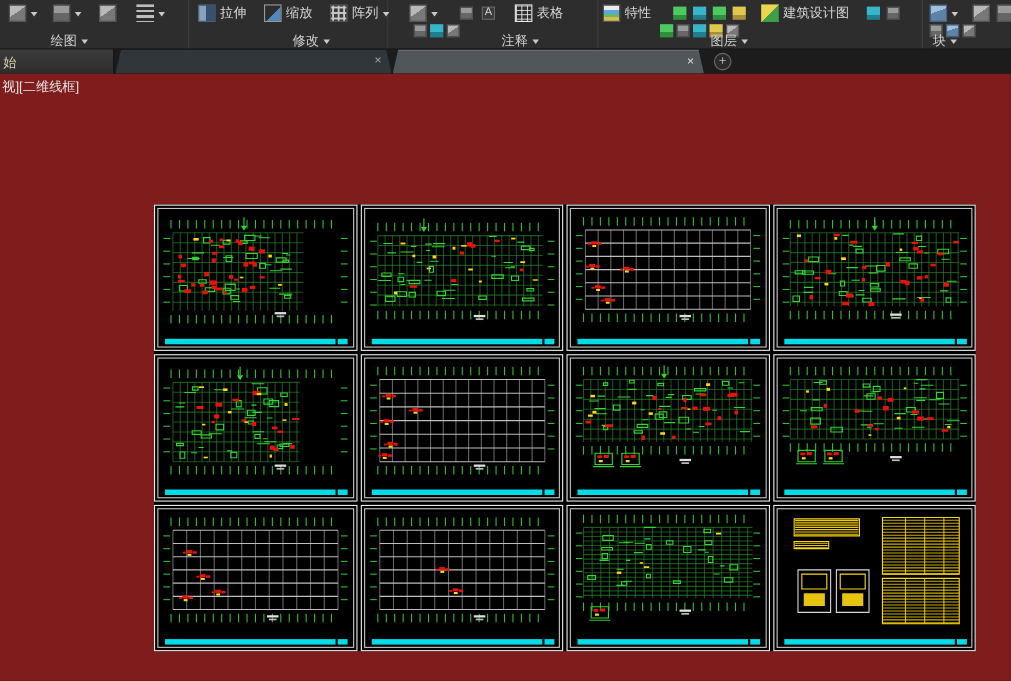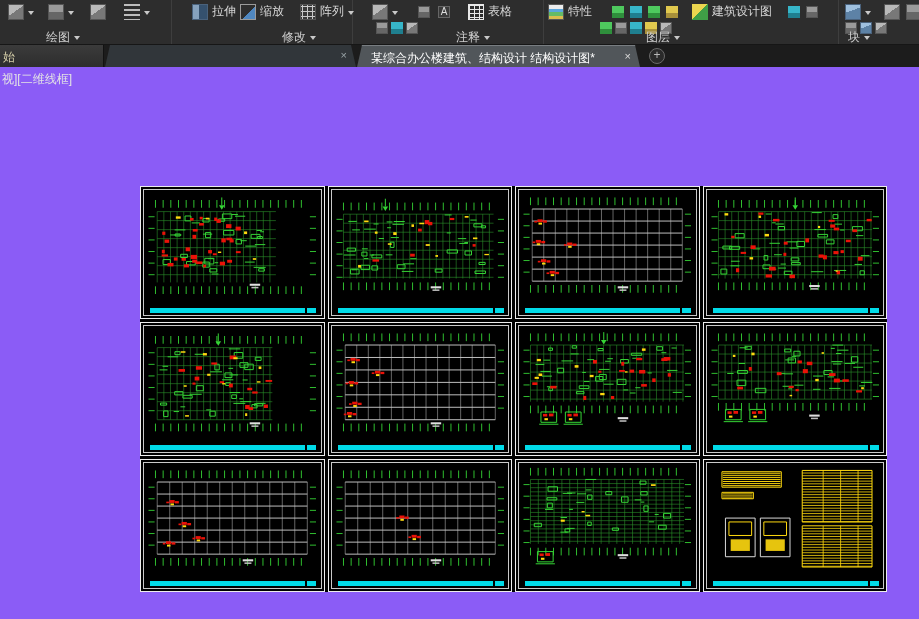--- a/index.html
+++ b/index.html
@@ -36,21 +36,21 @@
   .tabbar{position:absolute;top:45px;left:0;right:0;height:22px;background:#1c1c1c}
   .ftab{position:absolute;top:0;height:22px;font-size:12px;overflow:hidden;white-space:nowrap;cursor:default}
   .tab-start{left:0;width:104px;background:linear-gradient(#3b3b3b,#2d2d2d);border-right:1px solid #121212;color:#d6cfa9;padding:4px 6px 0 3px}
   .tab-idle{left:105px;width:251px;background:#31363a;color:#b9c5c9;padding:4px 20px 0 12px;clip-path:polygon(0 100%,5px 0,calc(100% - 5px) 0,100% 100%)}
   .tab-active{left:357px;width:283px;background:#51565a;color:#fff;padding:4px 20px 0 14px;clip-path:polygon(0 100%,5px 0,calc(100% - 5px) 0,100% 100%);border-top:1px solid #787d81}
   .tclose{position:absolute;right:9px;top:4px;font-size:11px;color:#9aa4a8}
   .tab-active .tclose{color:#dcdcdc}
   .newtab{position:absolute;left:649px;top:3px;width:16px;height:16px;border-radius:50%;background:#2a2a2a;border:1px solid #6a6a6a;color:#b9b9b9;font-size:12px;line-height:13px;text-align:center;cursor:default}
 
   
-  .canvas{position:absolute;top:67px;left:0;right:0;bottom:0;background:#8b5cf6}
+  .canvas{position:absolute;top:67px;left:0;right:0;bottom:0;background:#7f1d1d}
   .vp{position:absolute;left:2px;top:4px;color:#e4e4e4;font-size:12px}
   #sheets{position:absolute;left:140px;top:119px;width:747px;height:406px;display:grid;grid-template-columns:repeat(4,1fr);grid-template-rows:repeat(3,1fr);gap:3px;background:#000}
   .sheet{position:relative;background:#000;border:1px solid #ededed;overflow:hidden}
   .inframe{position:absolute;inset:2px;border:1px solid #c9c9c9}
   .draw{position:absolute;left:4px;top:4px;width:calc(100% - 8px);height:calc(100% - 18px)}
   .strip{position:absolute;left:5%;bottom:5px;width:85%;height:5px}
   .cap{position:absolute;right:4%;bottom:5px;width:5%;height:5px}
 </style>
 </head>
 <body>
@@ -72,21 +72,21 @@
       <span class="crt"></span>
     </div>
     <div class="rb" style="left:90px">
       <span class="ic ic-gray"></span>
     </div>
     <div class="rb" style="left:124px">
       <span class="ic ic-lines"></span>
       <span class="crt"></span>
     </div>
 
-    <div class="rb rbtn" style="left:192px">
+    <div class="rb rbtn" style="left:180px">
       <span class="ic ic-stretch"></span>
       <span>拉伸</span>
     </div>
     <div class="rb rbtn" style="left:240px">
       <span class="ic ic-scale"></span>
       <span>缩放</span>
     </div>
     <div class="rb rbtn" style="left:300px">
       <span class="ic ic-array"></span>
       <span>阵列</span>
@@ -160,21 +160,21 @@
     <div class="rb2" style="left:845px">
       <span class="ic-sm ic-gray2"></span>
       <span class="ic-sm ic-block"></span>
       <span class="ic-sm ic-gray"></span>
     </div>
 
     <div class="plabel" style="left:46px">
       <span>绘图</span>
       <span class="crt"></span>
     </div>
-    <div class="plabel" style="left:282px">
+    <div class="plabel" style="left:266px">
       <span>修改</span>
       <span class="crt"></span>
     </div>
     <div class="plabel" style="left:456px">
       <span>注释</span>
       <span class="crt"></span>
     </div>
     <div class="plabel" style="left:646px">
       <span>图层</span>
       <span class="crt"></span>
@@ -186,21 +186,20 @@
   </div>
 
   <div class="tabbar">
     <div class="ftab tab-start">
       <span>始</span>
     </div>
     <div class="ftab tab-idle">
       <span class="tclose">×</span>
     </div>
     <div class="ftab tab-active">
-      <span>某综合办公楼建筑、结构设计 结构设计图*</span>
       <span class="tclose">×</span>
     </div>
     <div class="newtab">+</div>
   </div>
 
   <div class="canvas">
     <div class="vp">视][二维线框]</div>
     <div id="sheets">
         <div class="sheet">
           <div class="inframe"></div>

